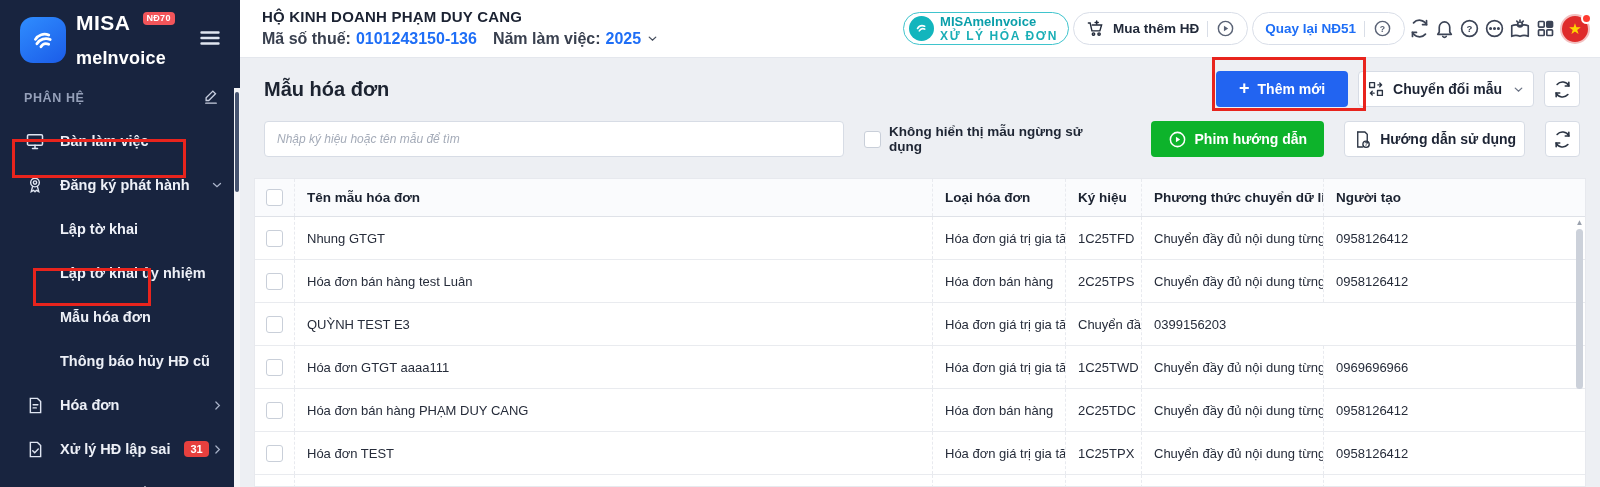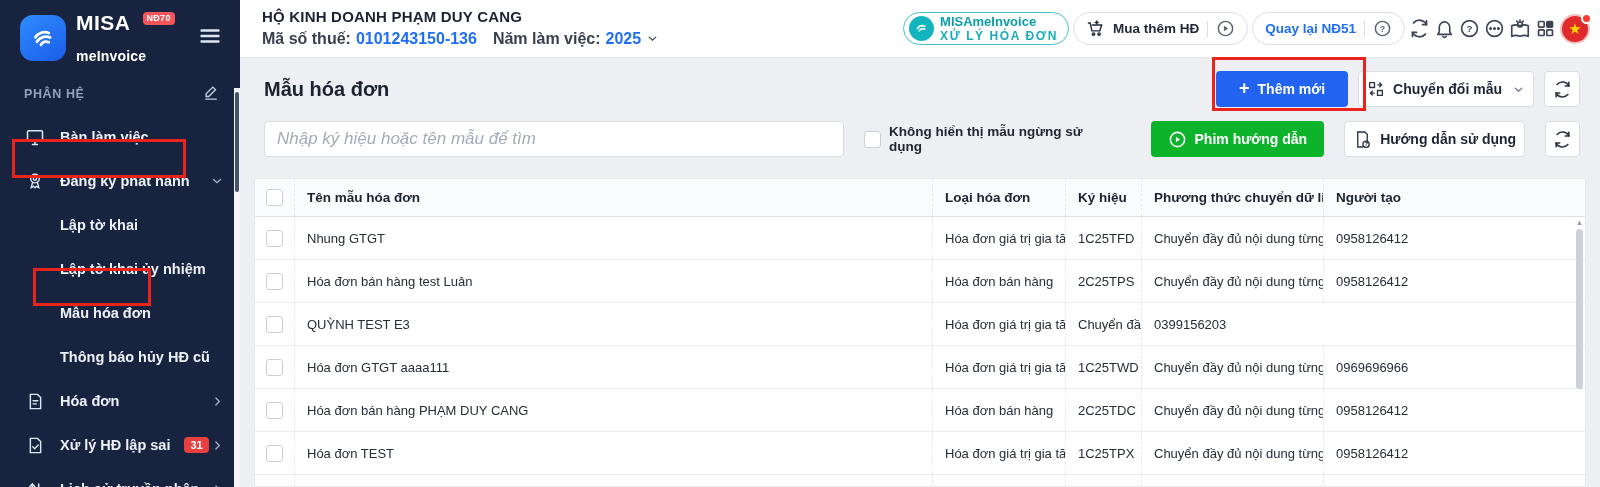--- a/index.html
+++ b/index.html
@@ -7,21 +7,21 @@
   body { font-family:"Liberation Sans", sans-serif; background:#edeff3; }
   .app { position:relative; width:1600px; height:487px; display:flex; }
 
   
   .sidebar { position:relative; width:240px; height:487px; background:var(--navy,#18243f); color:#eef1f7; flex:0 0 240px; }
   .logo-row { display:flex; align-items:center; padding:12px 14px 8px 20px; }
   .app-logo { width:46px; height:46px; border-radius:13px; background:linear-gradient(145deg,#2f8dff,#1b5ce8); display:flex; align-items:center; justify-content:center; }
   .brand { margin-left:10px; line-height:1; }
   .brand-top { font-size:21px; font-weight:800; letter-spacing:.5px; color:#fff; display:flex; align-items:flex-start; gap:12px; }
   .nd70 { background:var(--badge-red,#f2555a); color:#fff; font-size:9px; font-weight:700; border-radius:4px; padding:2px 4px; margin-top:0; letter-spacing:.3px;}
-  .brand-bottom { font-size:14px; font-weight:700; color:#fff; margin-top:16px; letter-spacing:.2px; }
+  .brand-bottom { font-size:18px; font-weight:700; color:#fff; margin-top:16px; letter-spacing:.2px; }
   .menu-toggle { margin-left:auto; color:#dfe5f0; cursor:pointer; padding-right:4px; }
   .section-row { display:flex; align-items:center; justify-content:space-between; padding:12px 20px 6px 24px; }
   .section-label { font-size:12.5px; font-weight:700; color:#95a0b9; letter-spacing:.6px; }
   .pencil { color:#c7cedf; }
   .side-nav { margin-top:4px; }
   .side-item { display:flex; align-items:center; height:44px; padding:0 16px 0 24px; font-size:14.5px; font-weight:600; color:#edf0f7; cursor:pointer; }
   .side-item .s-icon { width:22px; height:22px; margin-right:14px; display:flex; align-items:center; justify-content:center; color:#dfe5f2; flex:0 0 22px;}
   .side-item.child { padding-left:60px; }
   .side-item .chev { margin-left:auto; color:#aab4ca; display:flex; }
   .count-badge { margin-left:14px; background:#e7403e; color:#fff; font-size:11px; font-weight:700; border-radius:4px; padding:2px 6px; }
@@ -60,21 +60,21 @@
   .page-title { font-size:20px; font-weight:800; color:#1c2330; }
   .titlebar-right { margin-left:auto; display:flex; align-items:center; gap:10px; }
   .btn { display:flex; align-items:center; gap:8px; height:36px; border-radius:4px; font-size:14px; font-weight:700; cursor:pointer; border:1px solid transparent; white-space:nowrap;}
   .btn-primary { background:var(--accent,#2264f1); color:#fff; padding:0 22px; }
   .btn-outline { background:#fff; color:#1d2434; border-color:#d7dce5; padding:0 8px; }
   .btn-square { width:36px; padding:0; justify-content:center; }
   .btn .chev-sm { color:#6a7284; display:flex; margin-left:2px;}
   .plus { font-size:18px; font-weight:600; line-height:1; margin-top:-2px;}
 
   .filterbar { height:50px; display:flex; align-items:center; padding:0 6px 0 10px; gap:20px; margin-bottom:14px; }
-  .search-input { width:600px; height:36px; border:1px solid #d7dce5; border-radius:4px; padding:0 12px; font-size:17px; color:#2a3142; background:#fff; font-family:"Liberation Sans",sans-serif;}
+  .search-input { width:600px; height:36px; border:1px solid #d7dce5; border-radius:4px; padding:0 12px; font-size:12px; color:#2a3142; background:#fff; font-family:"Liberation Sans",sans-serif;}
   .search-input::placeholder { color:#a4abb8; font-style:italic; }
   .cb-wrap { display:flex; align-items:center; gap:8px; font-size:13.5px; font-weight:600; color:#1e2533; cursor:pointer;}
   .cb { width:17px; height:17px; border:1.5px solid #c9cfd9; border-radius:3px; background:#fff; flex:0 0 17px; cursor:pointer;}
   .filter-spacer { flex:1; }
   .btn-green { background:var(--green,#0db32b); color:#fff; padding:0 16px; }
 
   
   .table-panel { flex:1; background:#fff; border:1px solid #e7e9ee; position:relative; overflow:hidden; min-height:0;}
   .tr { display:grid; grid-template-columns:40px 638px 133px 76px 182px 1fr; align-items:center; }
   .thead { height:38px; background:#fafbfd; border-bottom:1px solid #dfe2e8; font-size:13.5px; font-weight:700; color:#1b2230;}

